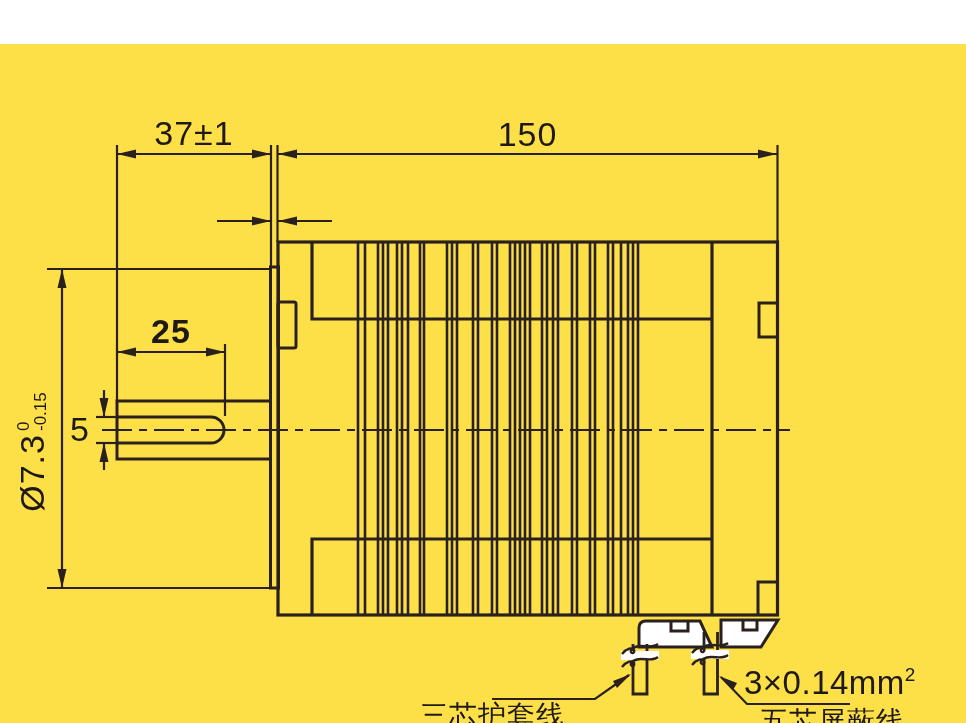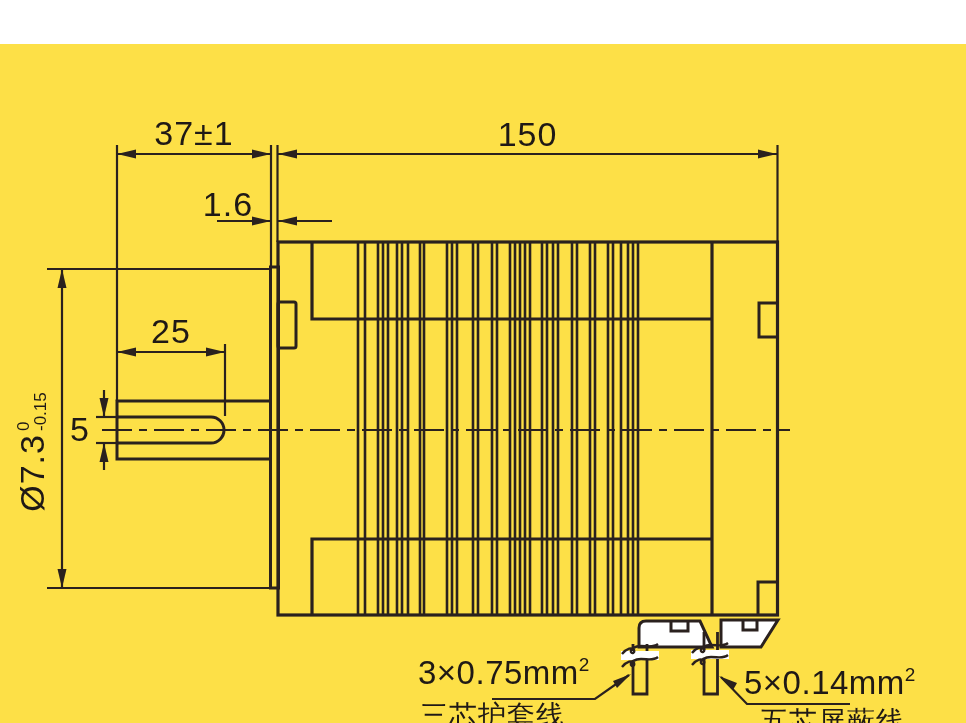--- a/index.html
+++ b/index.html
@@ -159,34 +159,32 @@
       <polygon points="62,544 57.5,525 66.5,525"></polygon>
       <polygon points="631,630 617,644 613,637"></polygon>
       <polygon points="719,632 737,639 733,646"></polygon>
     </g>
   </svg>
 
   <div class="lbl dim-text centered" style="left:117px;top:72px;width:154px;">37±1</div>
 
   <div class="lbl dim-text centered" style="left:278px;top:73px;width:499px;">150</div>
 
-  <div class="lbl dim-text centered" style="left:178px;top:143px;width:100px;">1.6</div>
 
-  <div class="lbl dim-text centered" style="left:117px;top:270px;width:108px;">25</div>
+  <div class="lbl dim-text centered" style="left:117px;top:270px;width:108px;font-weight:bold;">25</div>
 
   <div class="lbl dim-text" style="left:70px;top:368px;">5</div>
 
   <div class="lbl dia-wrap" style="left:-29px;top:390px;width:124px;height:36px;">
     <span class="dia-main">Ø7.3</span>
     <span class="tol-stack">
       <span>0</span>
       <span>-0.15</span>
     </span>
   </div>
 
-  <div class="lbl spec-text" style="left:418px;top:611px;"><span>3×0.75mm</span><sup>2</sup></div>
 
   <div class="lbl cjk" style="left:420px;top:658px;">三芯护套线</div>
 
-  <div class="lbl spec-text" style="left:744px;top:621px;"><span>5×0.14mm</span><sup>2</sup></div>
+  <div class="lbl spec-text" style="left:744px;top:621px;"><span>3×0.14mm</span><sup>2</sup></div>
 
   <div class="lbl cjk" style="left:760px;top:664px;">五芯屏蔽线</div>
 </div>
 
 </body></html>

